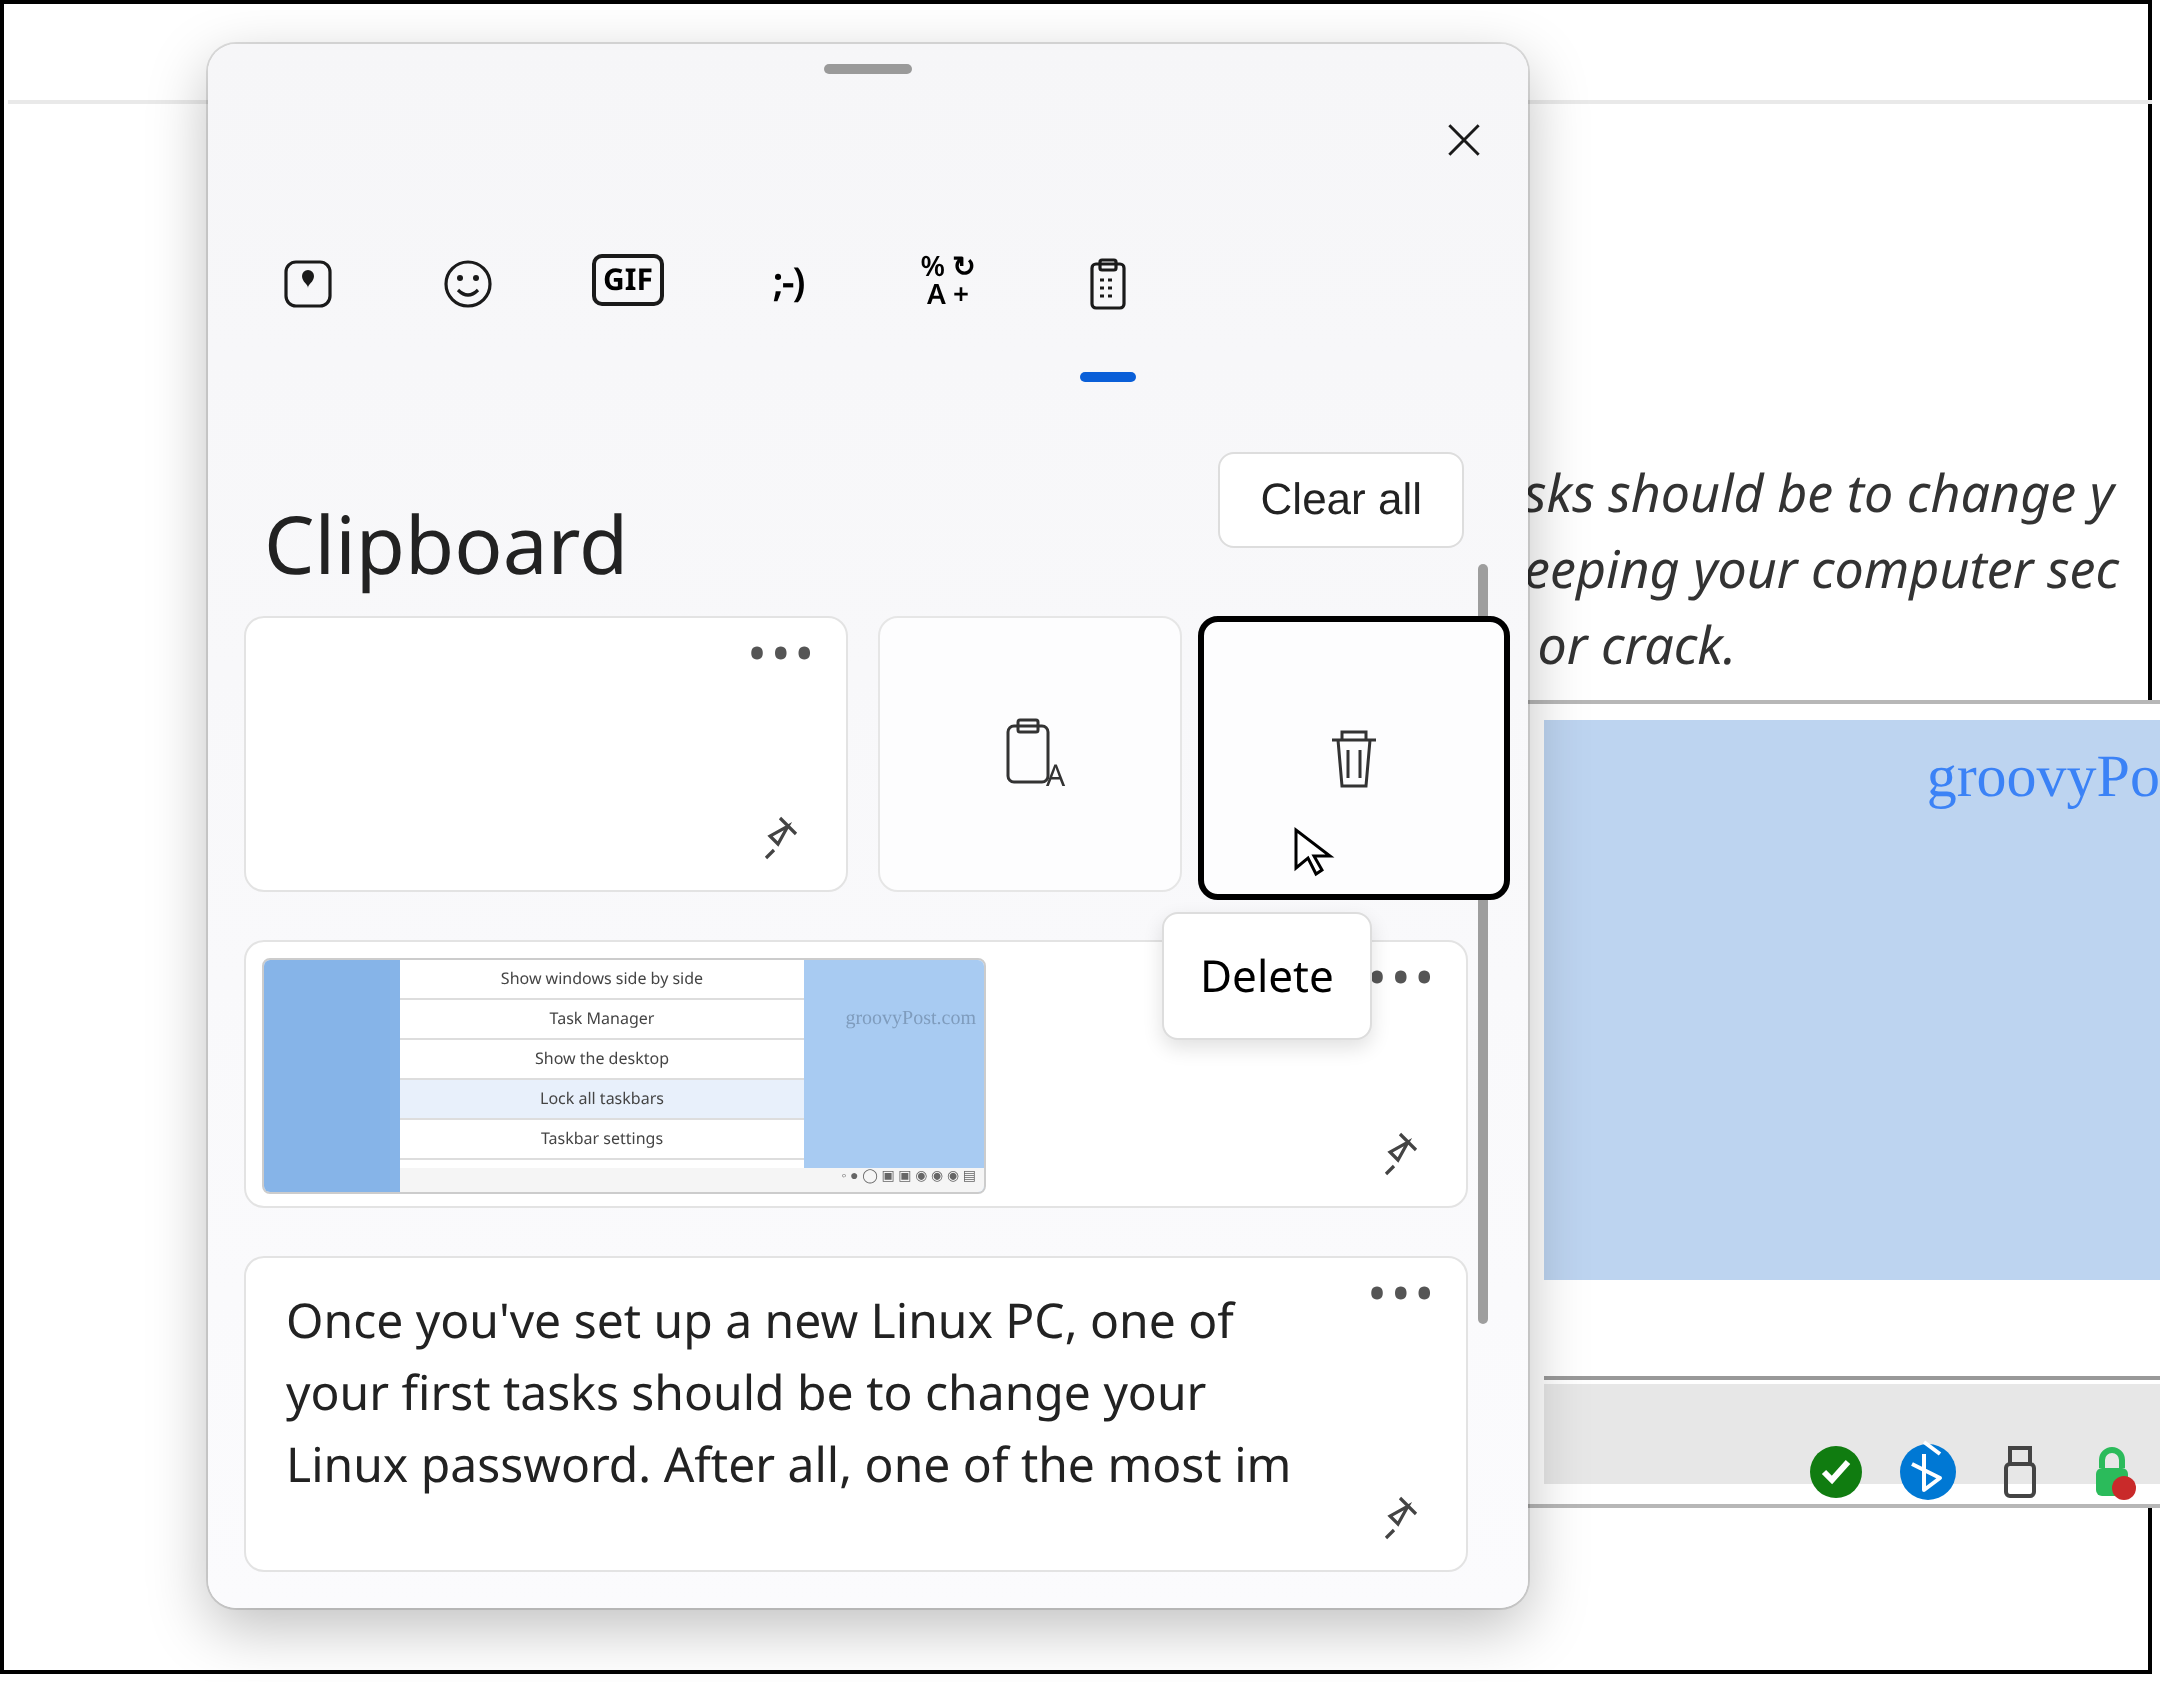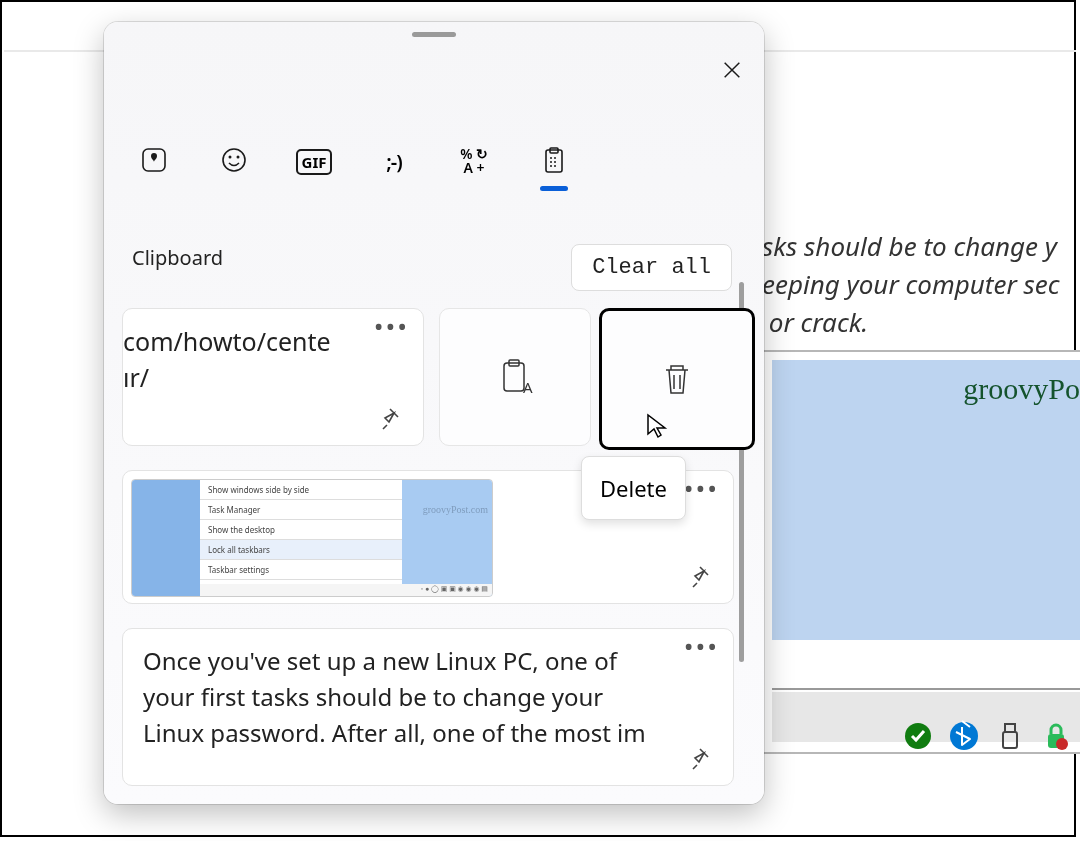--- a/index.html
+++ b/index.html
@@ -2,38 +2,38 @@
 <html><head>
 <meta charset="utf-8">
 <style>
   html,body{margin:0;padding:0;width:1080px;height:841px;background:#fff;font-family:"Segoe UI",system-ui,sans-serif;overflow:hidden;}
   .frame{position:absolute;left:0;top:0;width:1076px;height:837px;border:2px solid #000;box-sizing:border-box;}
   .hr{position:absolute;left:2px;top:48px;width:1072px;height:2px;background:#e9e9e9;}
   
   .bg-text{position:absolute;left:760px;top:225px;font-size:26px;color:#333;line-height:38px;white-space:pre;font-style:italic;}
   .bg-box{position:absolute;left:760px;top:348px;width:316px;height:400px;border:2px solid #b7b7b7;background:#fff;}
   .bg-box .blue{position:absolute;left:8px;top:8px;right:0;height:280px;background:#bdd4f0;}
-  .bg-box .wm{position:absolute;right:0;top:20px;font-size:30px;color:#14532d;font-family:Georgia,serif;}
+  .bg-box .wm{position:absolute;right:0;top:20px;font-size:30px;color:#3b82f6;font-family:Georgia,serif;}
   .bg-box .row{position:absolute;left:8px;right:0;height:36px;border-bottom:2px solid #999;background:#fff;}
   .tray{position:absolute;left:900px;top:718px;display:flex;gap:14px;align-items:center;}
   .tray svg{width:32px;height:32px;}
   
   .panel{position:absolute;left:102px;top:20px;width:660px;height:782px;border-radius:14px;background:linear-gradient(#f6f6f8,#fbfbfd);box-shadow:0 0 0 1px rgba(0,0,0,.12),0 10px 30px rgba(0,0,0,.25);}
   .grab{position:absolute;left:50%;top:10px;width:44px;height:5px;background:#9a9a9a;border-radius:3px;transform:translateX(-50%);}
   .close{position:absolute;right:12px;top:28px;width:40px;height:40px;display:flex;align-items:center;justify-content:center;border-radius:6px;}
   .close svg{width:22px;height:22px;stroke:#1a1a1a;stroke-width:1.6;}
   .tabs{position:absolute;left:26px;top:105px;display:flex;gap:32px;align-items:center;}
-  .tab{width:48px;height:48px;display:flex;align-items:flex-end;justify-content:center;border-radius:6px;position:relative;}
+  .tab{width:48px;height:48px;display:flex;align-items:flex-start;justify-content:center;border-radius:6px;position:relative;}
   .tab svg{width:30px;height:30px;stroke:#1a1a1a;stroke-width:1.6;fill:none;}
   .tab.sel::after{content:"";position:absolute;bottom:-16px;left:10px;right:10px;height:5px;background:#0a5fd8;border-radius:3px;}
   .kao{font-size:20px;font-weight:600;letter-spacing:-1px;}
   .gif{font-size:15px;font-weight:700;border:2px solid #1a1a1a;border-radius:5px;padding:1px 4px;}
   .sym{font-size:14px;font-weight:600;line-height:14px;text-align:center;}
-  .section-title{position:absolute;left:28px;top:222px;font-size:20px;color:#222;}
-  .clearall{position:absolute;right:32px;top:222px;background:#fff;border:1px solid #ddd;border-radius:8px;padding:10px 20px;font-size:22px;color:#222;font-family:Liberation Mono, monospace;}
+  .section-title{position:absolute;left:28px;top:222px;font-size:40px;color:#222;}
+  .clearall{position:absolute;right:32px;top:204px;background:#fff;border:1px solid #ddd;border-radius:8px;padding:10px 20px;font-size:22px;color:#222;}
   .list{position:absolute;left:18px;top:286px;width:610px;}
   .scrollbar{position:absolute;right:20px;top:260px;width:5px;height:380px;background:#9e9e9e;border-radius:3px;}
   
   .item{position:relative;background:#fff;border:1px solid #e3e3e3;border-radius:10px;margin-bottom:24px;}
   .pin{position:absolute;right:14px;bottom:10px;width:32px;height:32px;display:flex;align-items:center;justify-content:center;}
   .pin svg{width:26px;height:26px;stroke:#444;stroke-width:1.6;fill:none;}
   .more{position:absolute;right:14px;top:12px;font-size:26px;color:#555;letter-spacing:2px;line-height:10px;}
   
   .item1{height:136px;width:300px;}
   .item1 .txt{position:absolute;left:0;top:14px;font-size:25px;color:#222;line-height:36px;width:250px;white-space:pre-wrap;}
@@ -43,21 +43,21 @@
   .act.del{left:495px;border:3px solid #000;}
   .tooltip{position:absolute;left:477px;top:434px;background:#fff;border:1px solid #ddd;border-radius:8px;padding:16px 18px;font-size:22px;box-shadow:0 4px 10px rgba(0,0,0,.12);}
   
   .cursor{position:absolute;left:540px;top:390px;width:28px;height:28px;}
   
   .item2{height:132px;width:610px;display:flex;}
   .thumb{width:360px;height:116px;margin:8px;border:1px solid #ccc;border-radius:4px;position:relative;overflow:hidden;background:#fff;}
   .thumb .tleft{position:absolute;left:0;top:0;width:68px;height:100%;background:#86b4e8;}
   .thumb .tright{position:absolute;right:0;top:0;width:90px;height:100%;background:#a8cbf2;}
   .thumb .wm2{position:absolute;right:4px;top:4px;font-size:10px;color:#7f9cbd;font-family:Georgia,serif;margin-top:20px;}
-  .thumb .menu{position:absolute;left:68px;top:0;width:202px;height:100%;}
+  .thumb .menu{position:absolute;left:68px;top:0;width:202px;height:100%;text-align:center;}
   .thumb .menu div{font-size:8px;color:#444;padding:4px 8px;border-bottom:1px solid #ddd;}
   .thumb .menu div.hl{background:#e8f0fb;}
   .thumb .tb{position:absolute;bottom:0;left:68px;width:292px;height:12px;background:#f5f5f5;font-size:7px;text-align:right;padding-right:4px;box-sizing:border-box;color:#666;}
   
   .item3{height:156px;width:610px;}
   .item3 .txt{position:absolute;left:20px;top:14px;right:70px;font-size:24px;line-height:36px;color:#222;}
 </style>
 </head>
 <body>
 
@@ -134,22 +134,20 @@
           </svg>
       </div>
     </div>
 
     <div class="section-title">Clipboard</div>
     <button class="clearall">Clear all</button>
     <div class="scrollbar"></div>
 
     <div class="list">
       <div class="item item1">
-        <div class="txt">com/howto/cente
-ır/</div>
         <div class="more">•••</div>
         <div class="pin">
           <svg viewBox="0 0 26 26">
               <path d="M10 3 l8 8 m-4 -4 l-5 9 l-4 -4 z M7 19 l-4 4"></path>
             </svg>
         </div>
       </div>
 
       <div class="item item2" style="margin-top:24px;">
         <div class="thumb">

